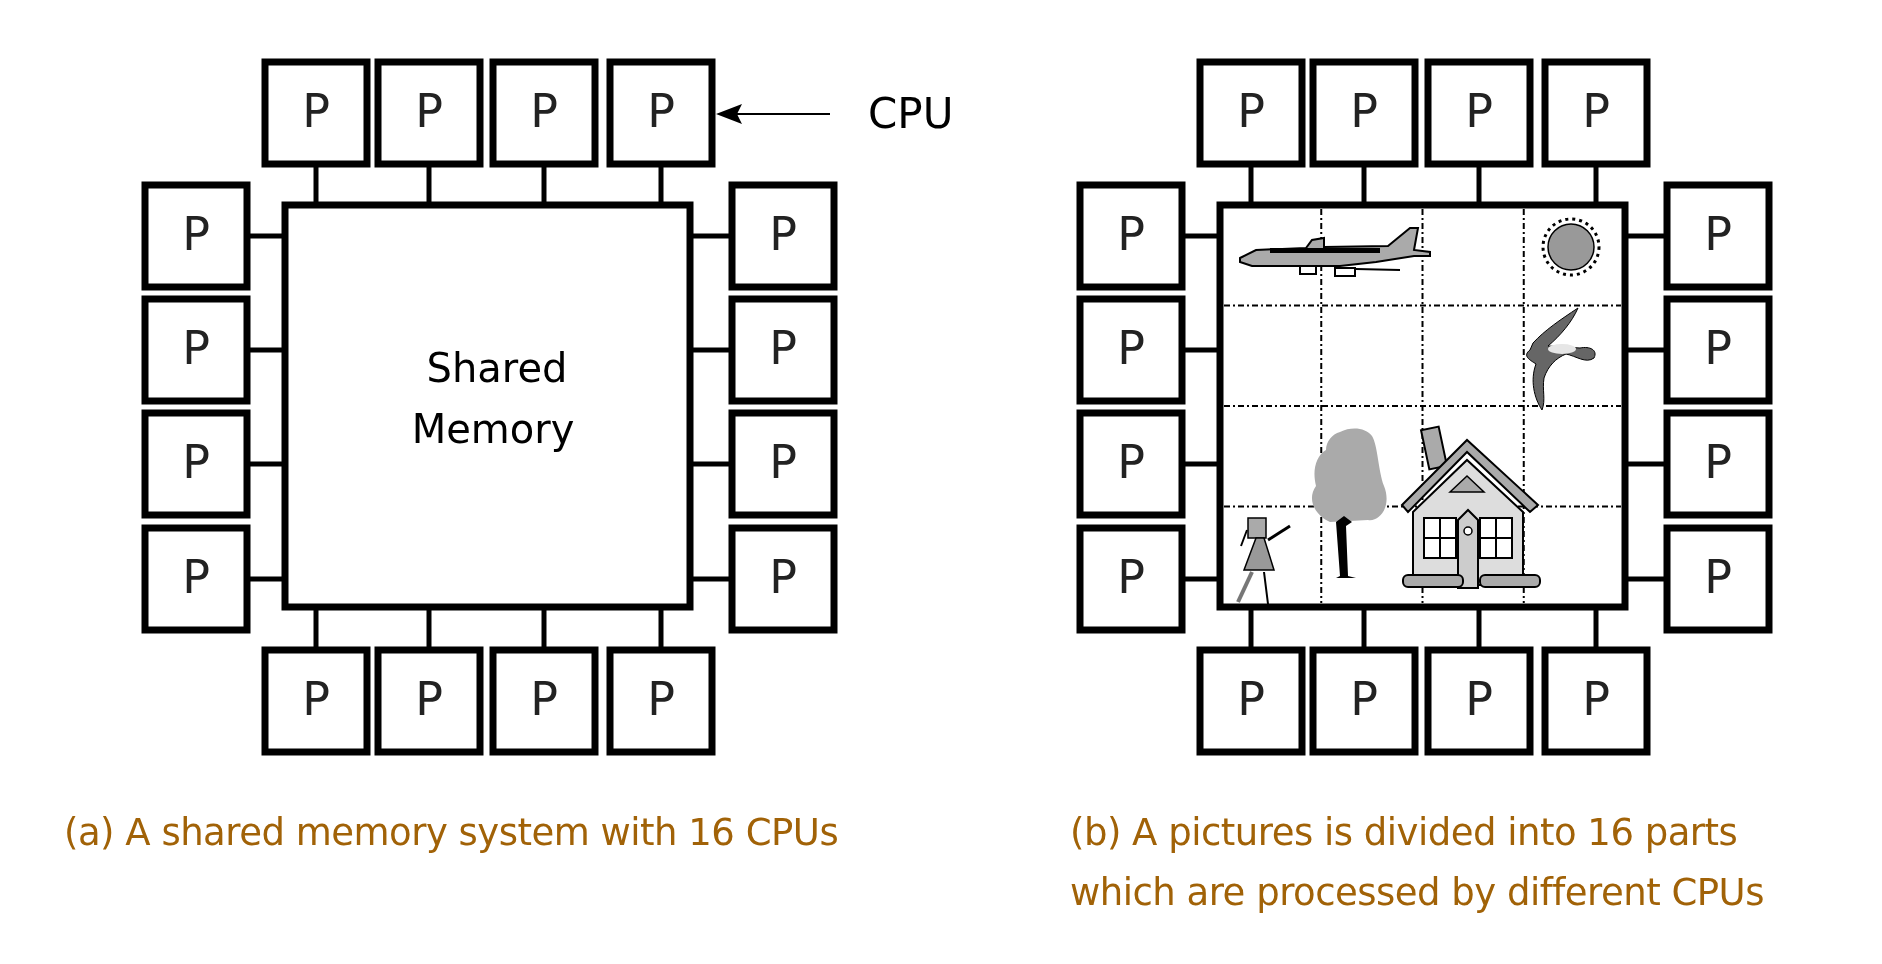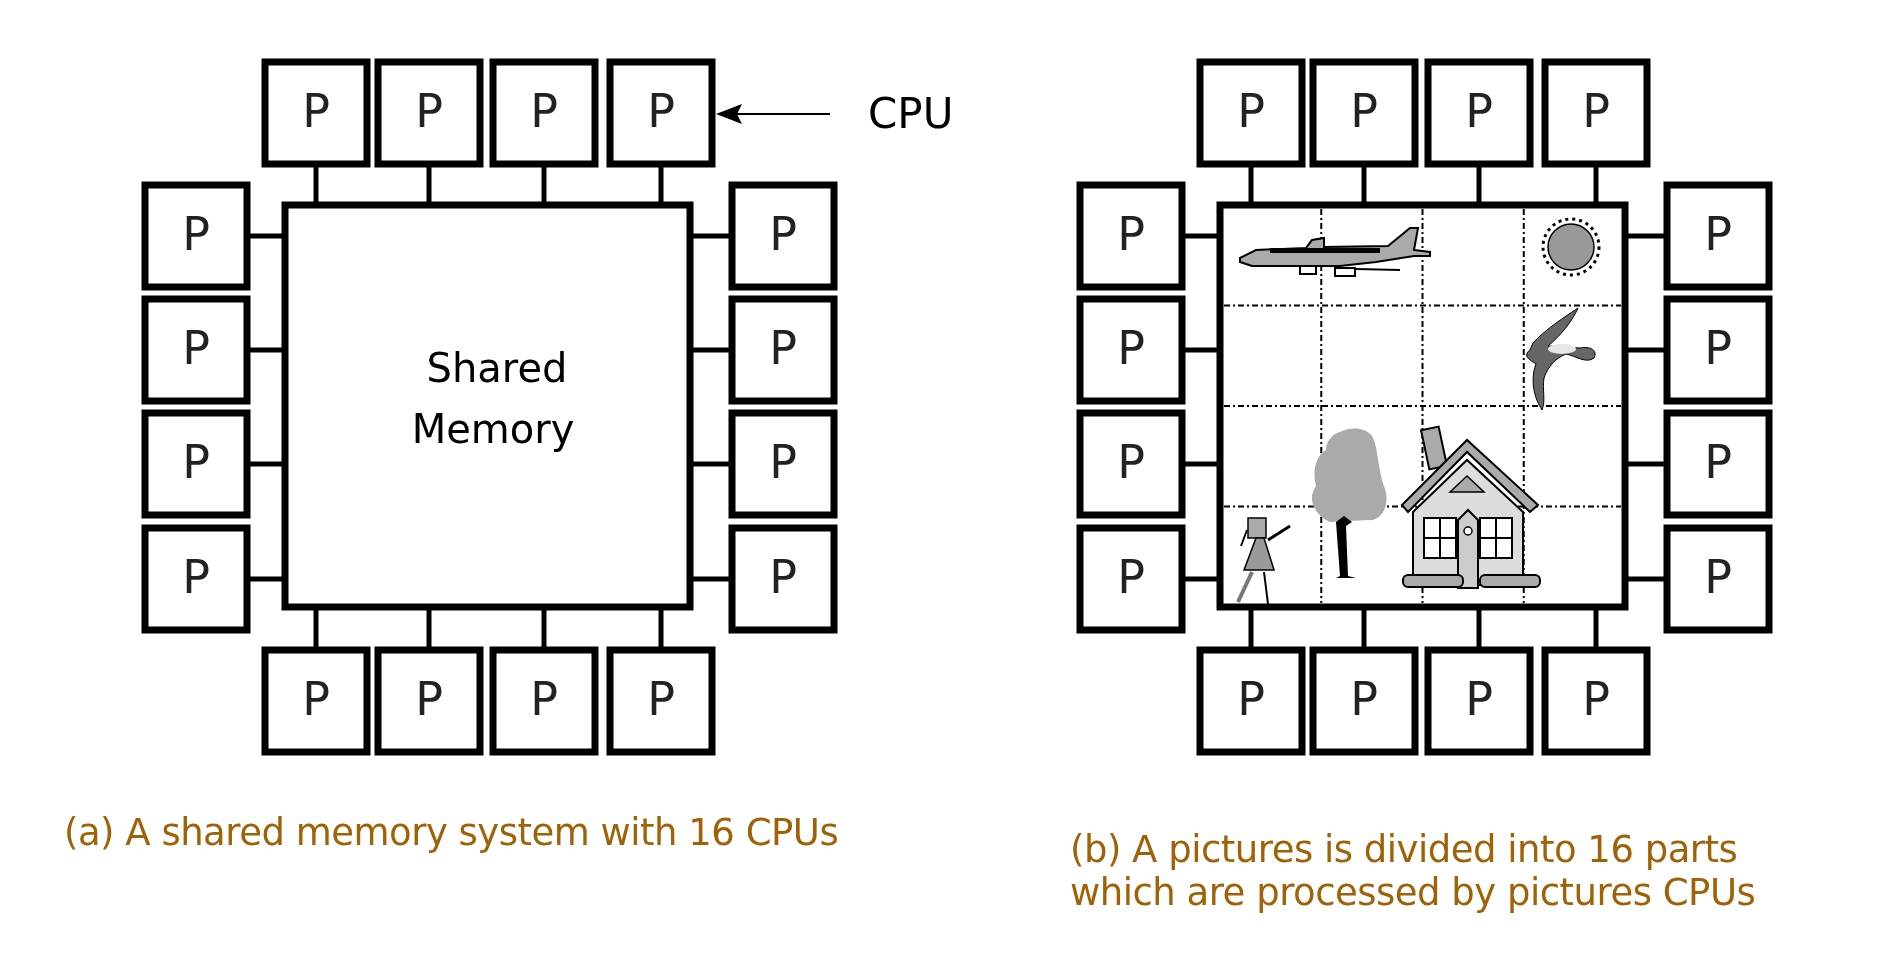--- a/index.html
+++ b/index.html
@@ -242,14 +242,14 @@
       <line x1="1241" y1="546" x2="1247" y2="530" stroke="#000" stroke-width="2"></line>
       <line x1="1268" y1="540" x2="1290" y2="526" stroke="#000" stroke-width="3"></line>
       <polygon points="1256,538 1264,538 1274,570 1244,570" fill="#999" stroke="#000" stroke-width="1.5"></polygon>
       <line x1="1252" y1="572" x2="1238" y2="602" stroke="#777" stroke-width="4"></line>
       <line x1="1264" y1="572" x2="1268" y2="604" stroke="#000" stroke-width="2"></line>
     </g>
   </g>
   </svg>
 
 <div class="cap" style="left:64px; top:803px;">(a)  A shared memory system with 16 CPUs</div>
-<div class="cap" style="left:1070px; top:820px;">(b) A pictures is divided into 16 parts</div>
-<div class="cap" style="left:1070px; top:863px;">which are processed by pictures CPUs</div>
+<div class="cap" style="left:1070px; top:803px;">(b) A pictures is divided into 16 parts</div>
+<div class="cap" style="left:1070px; top:863px;">which are processed by different CPUs</div>
 
 </body></html>

